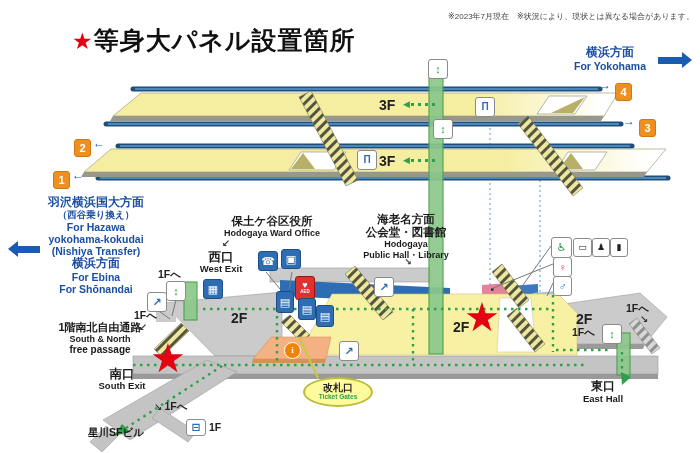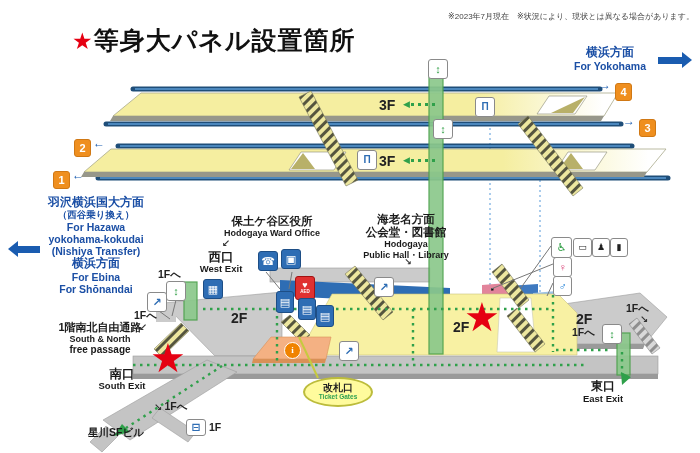--- a/index.html
+++ b/index.html
@@ -243,21 +243,21 @@
 
 <div class="lb ctr" style="left:122px;top:367px;">
   <div class="jp" style="font-size:12.5px;">南口</div>
   <div class="jp" style="font-size:9.5px;">South Exit</div>
 </div>
 
 <div class="lb jp" style="left:88px;top:426px;font-size:10.5px;">星川SFビル</div>
 
 <div class="lb ctr" style="left:603px;top:380px;">
   <div class="jp" style="font-size:12px;">東口</div>
-  <div class="jp" style="font-size:9.5px;">East Exit</div>
+  <div class="jp" style="font-size:9.5px;">East Hall</div>
 </div>
 
 <div class="oval" style="left:303px;top:377px;">
   <div class="ja">改札口</div>
   <div class="en">Ticket Gates</div>
 </div>
 
 <div class="fl" style="left:231px;top:310px;">2F</div>
 <div class="fl" style="left:453px;top:319px;">2F</div>
 <div class="fl" style="left:576px;top:311px;">2F</div>

